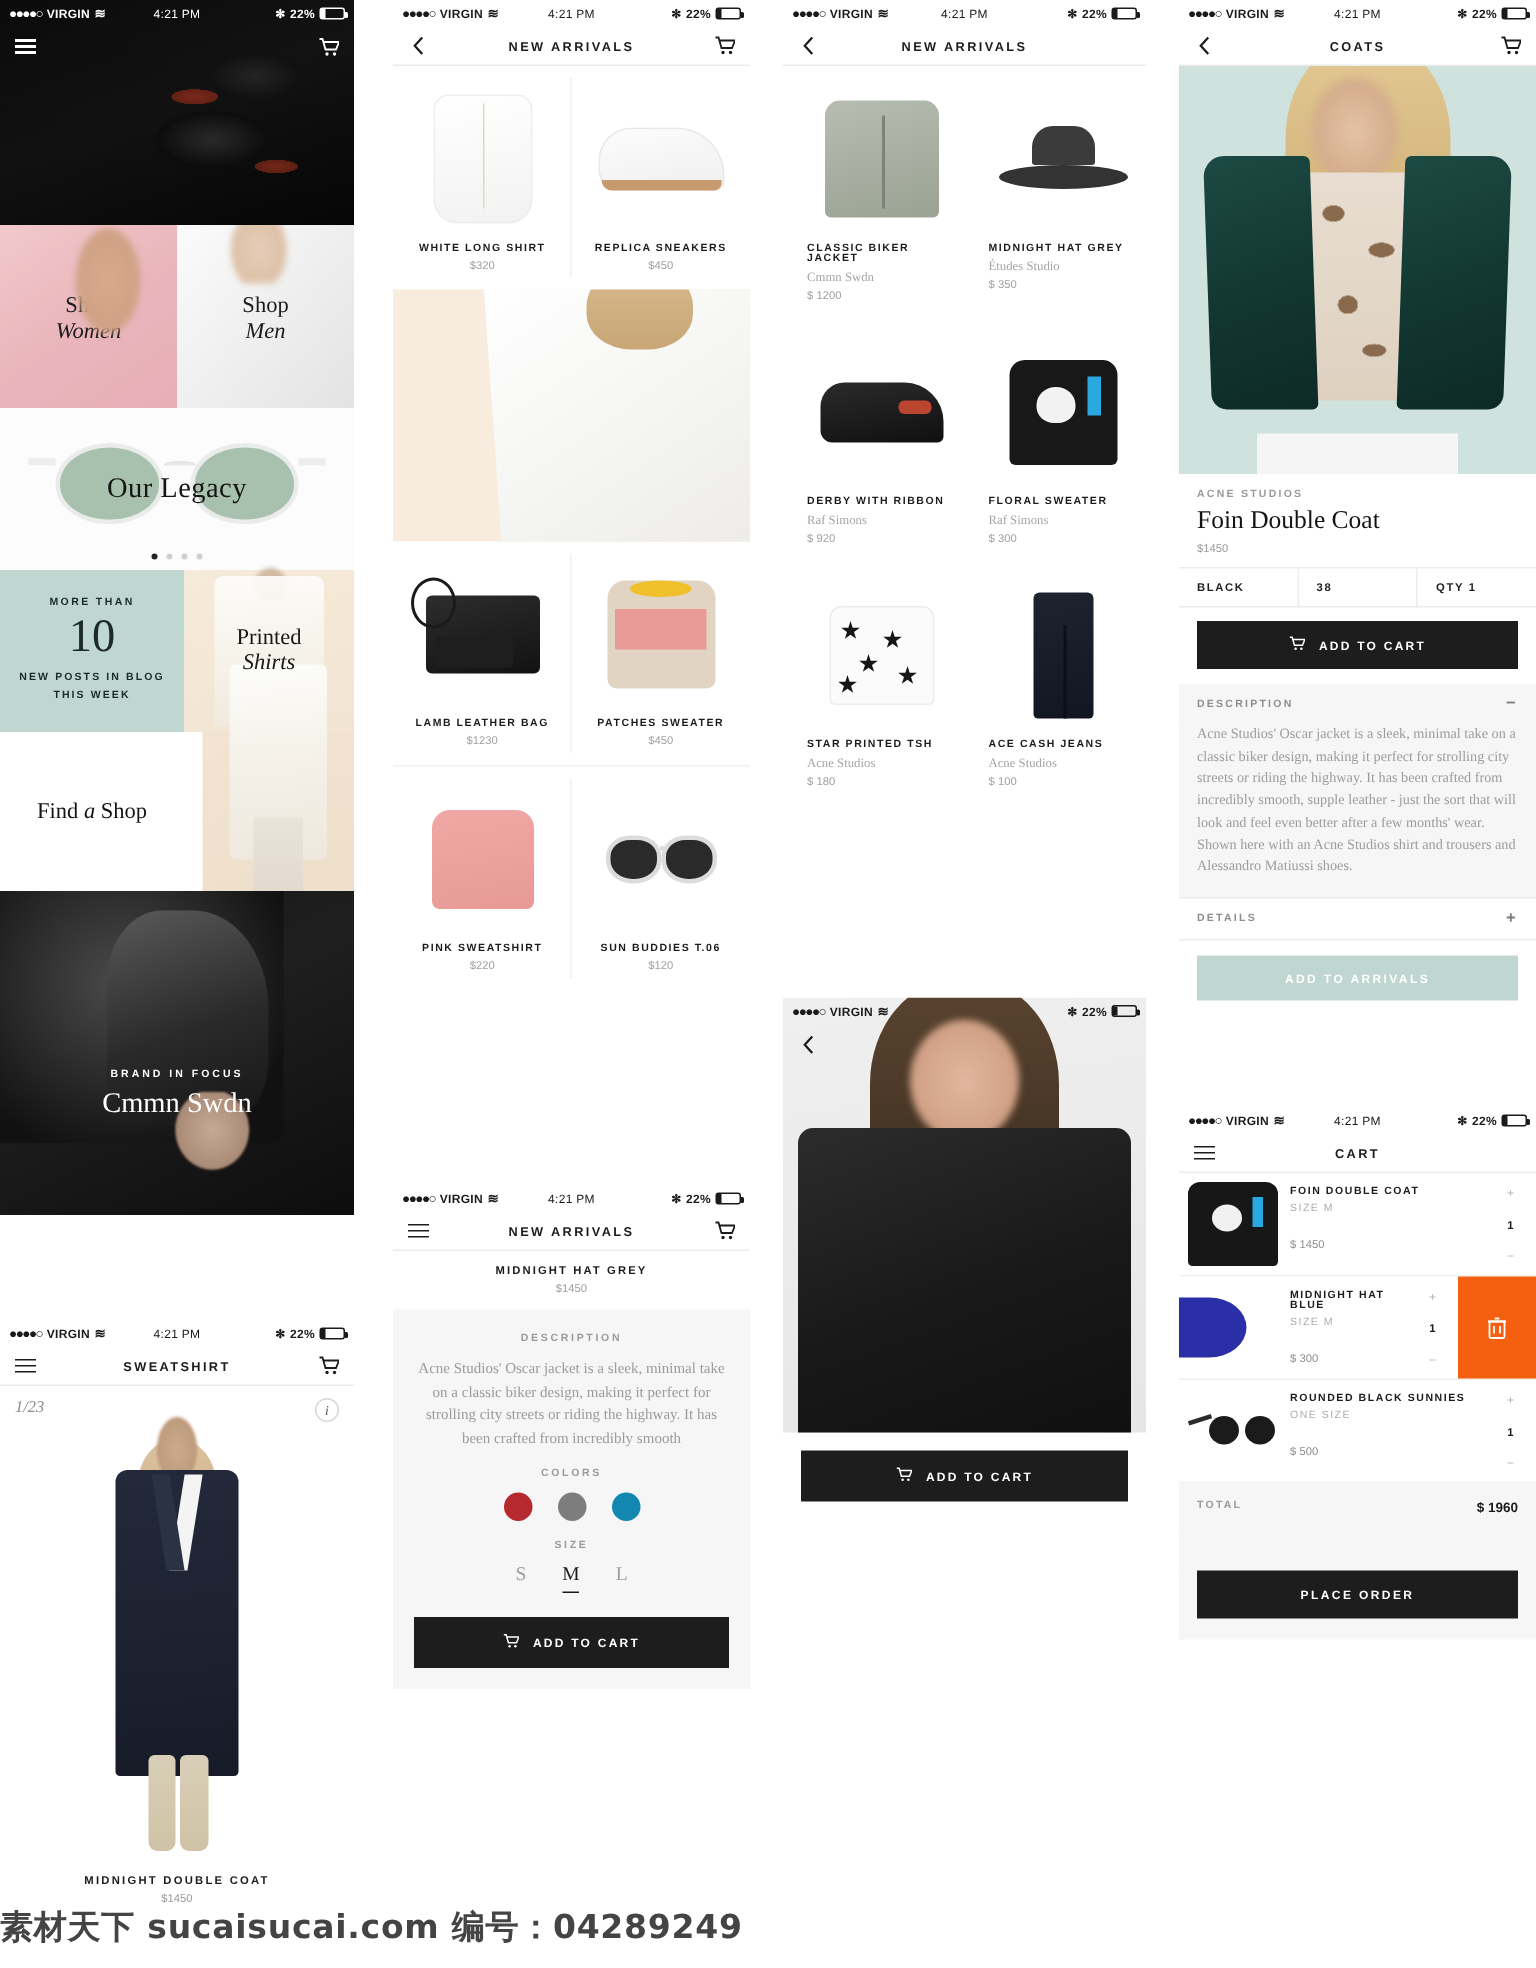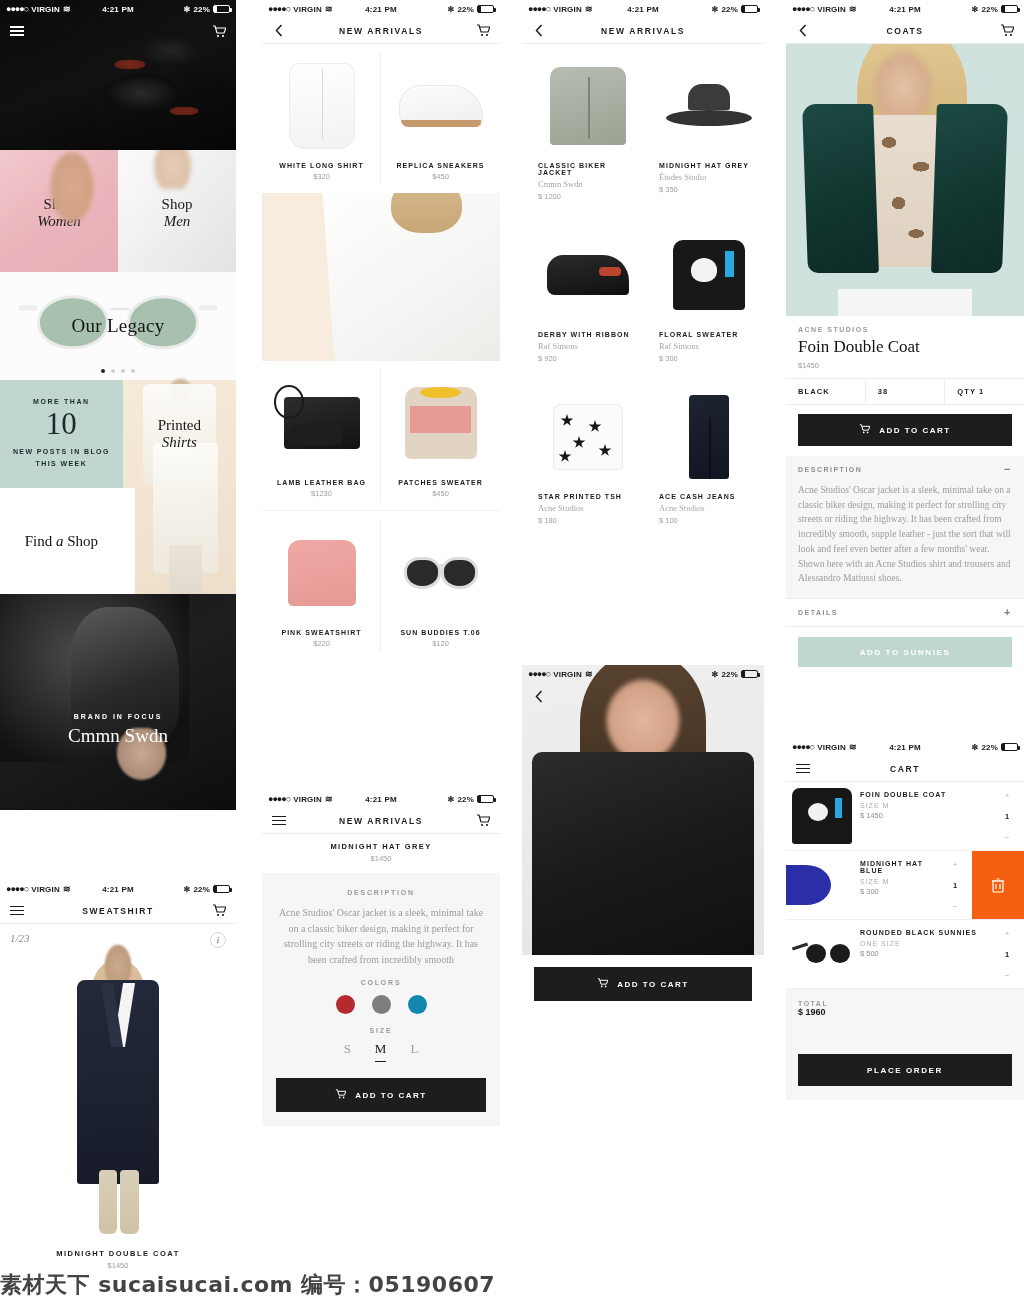--- a/index.html
+++ b/index.html
@@ -9,21 +9,21 @@
   .canvas { position:relative; width:1024px; height:1312px; background:#fff; }
 
   
   .screen { position:absolute; background:#fff; overflow:hidden; }
 
   
   .statusbar { height:18px; display:flex; align-items:center; font-size:8px; font-weight:bold;
                color:#1a1a1a; padding:0 6px; letter-spacing:.2px; background:#fff; }
   .statusbar.dark { background:transparent; color:#fff; }
   .sb-left { display:flex; align-items:center; gap:3px; flex:1; }
-  .sb-mid  { flex:0 0 auto; font-weight:bold; }
+  .sb-mid  { flex:0 0 auto; font-weight:normal; }
   .sb-right{ display:flex; align-items:center; gap:3px; flex:1; justify-content:flex-end; }
   .dots { letter-spacing:-1px; font-size:9px; }
   .wifi { font-size:9px; }
   .batt { width:17px; height:8px; border:1px solid #1a1a1a; border-radius:2px; position:relative; display:inline-block; }
   .batt::after { content:""; position:absolute; right:-3px; top:2px; width:2px; height:4px; background:#1a1a1a; border-radius:0 1px 1px 0;}
   .batt i { display:block; height:100%; width:22%; background:#1a1a1a; }
   .statusbar.dark .batt { border-color:#fff; } .statusbar.dark .batt::after{background:#fff;} .statusbar.dark .batt i{background:#fff;}
 
   
   .navbar { height:26px; display:flex; align-items:center; justify-content:space-between;
@@ -227,27 +227,27 @@
   .acc-sign{ font-size:11px; color:#7d7d7d; line-height:1; }
   .wish{ margin:10px 12px 12px; height:30px; background:#bfd6d1; color:#fff; display:flex; align-items:center;
          justify-content:center; font-size:8px; letter-spacing:1.6px; font-weight:bold;}
 
   
   .cartrow{ display:flex; align-items:stretch; border-bottom:1px solid #efefef; position:relative; background:#fff;}
   .cart-thumb{ flex:0 0 72px; height:68px; display:flex; align-items:center; justify-content:center;}
   .cart-mid{ flex:1; padding:9px 4px 6px 2px;}
   .cart-mid .n{ font-size:7px; letter-spacing:1.05px; font-weight:bold; color:#1c1c1c;}
   .cart-mid .s{ font-size:7px; letter-spacing:1px; color:#adadad; margin-top:4px;}
-  .cart-mid .p{ font-size:7.5px; color:#8e8e8e; margin-top:2px;}
+  .cart-mid .p{ font-size:7.5px; color:#8e8e8e; margin-top:16px;}
   .cart-qty{ flex:0 0 34px; display:flex; flex-direction:column; align-items:center; justify-content:space-between;
              padding:9px 0 8px; font-size:8px; color:#b5b5b5;}
   .cart-qty .q{ color:#1c1c1c; font-weight:bold; font-size:7.5px;}
   .cart-del{ position:absolute; right:0; top:0; bottom:0; width:52px; background:#f4600f;
              display:flex; align-items:center; justify-content:center;}
-  .cart-total{ display:flex; justify-content:space-between; padding:11px 12px; background:#f6f6f6;flex-direction:column;}
+  .cart-total{ display:flex; justify-content:space-between; padding:11px 12px; background:#f6f6f6;}
   .cart-total .l{ font-size:7px; letter-spacing:1.5px; color:#9a9a9a; font-weight:bold;}
   .cart-total .v{ font-size:9px; font-weight:bold; color:#1a1a1a;}
   .cart-pad{ background:#f6f6f6; height:26px;}
   .place{ margin:0 12px; height:32px; background:#1d1d1d; color:#fff; display:flex; align-items:center;
           justify-content:center; font-size:8px; letter-spacing:1.6px; font-weight:bold;}
   .cart-bottom{ background:#f6f6f6; padding-bottom:14px;}
 
   
   .il{ position:relative; }
   .il-shirt{ width:66px;height:86px;background:linear-gradient(170deg,#fff,#f2f2f2);
@@ -814,21 +814,21 @@
       <div class="acc-head acc-open">
         <span>DESCRIPTION</span>
         <span class="acc-sign">−</span>
       </div>
       <div class="acc-body">Acne Studios' Oscar jacket is a sleek, minimal take on a classic biker design, making it perfect for strolling city streets or riding the highway. It has been crafted from incredibly smooth, supple leather - just the sort that will look and feel even better after a few months' wear. Shown here with an Acne Studios shirt and trousers and Alessandro Matiussi shoes.</div>
       <div class="acc-head" style="border-top:1px solid #ececec;border-bottom:1px solid #ececec;">
         <span>DETAILS</span>
         <span class="acc-sign">+</span>
       </div>
     </div>
-    <div class="wish">ADD TO SUNNIES</div>
+    <div class="wish">ADD TO ARRIVALS</div>
   </div>
 
   <div class="screen" style="left:786px;top:738px;width:238px;height:470px;">
     <div class="statusbar">
       <div class="sb-left">
           <span class="dots">●●●●○</span>
         <span>VIRGIN</span>
           <span class="wifi">≋</span>
         </div>
       <div class="sb-mid">4:21 PM</div>
@@ -915,15 +915,15 @@
     <div class="cart-total">
       <span class="l">TOTAL</span>
       <span class="v">$ 1960</span>
     </div>
     <div class="cart-pad"></div>
     <div class="cart-bottom">
       <div class="place">PLACE ORDER</div>
     </div>
   </div>
 
-  <div class="watermark">素材天下 sucaisucai.com  编号：05190607</div>
+  <div class="watermark">素材天下 sucaisucai.com  编号：04289249</div>
 
 </div>
 
 </body></html>

